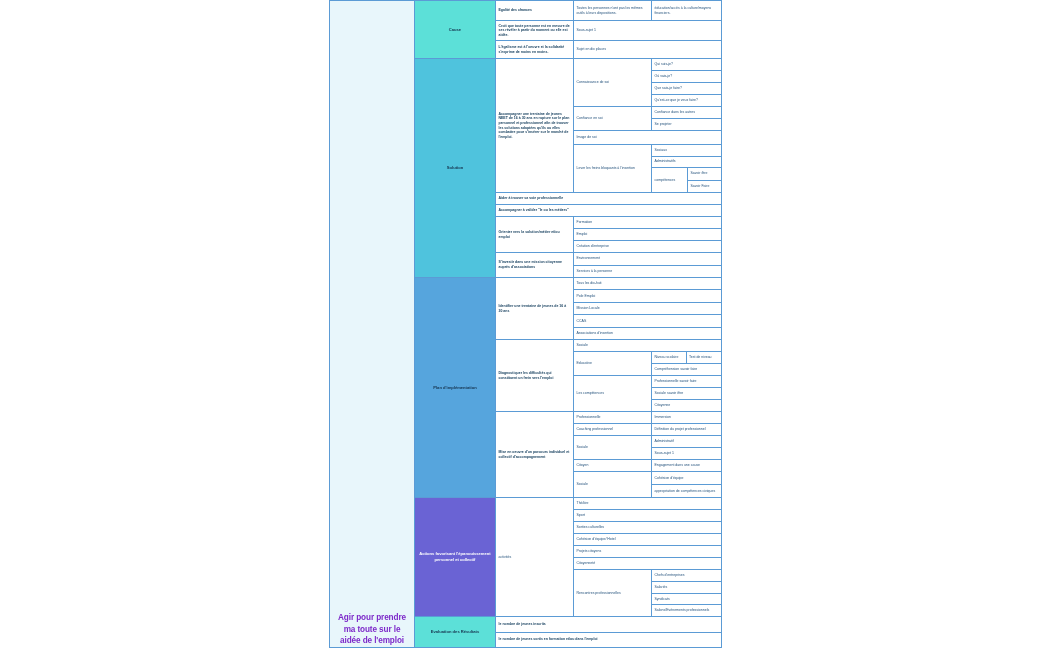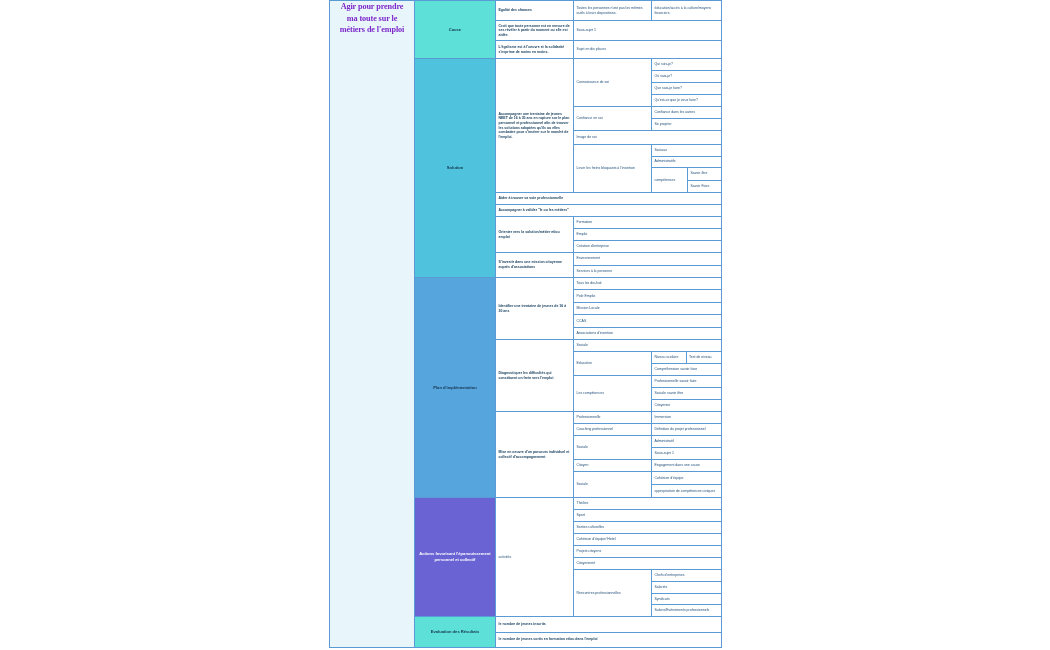--- a/index.html
+++ b/index.html
@@ -36,24 +36,23 @@
     background: #ffffff;
   }
 
   
   .title-band {
     width: 85px;
     flex: 0 0 85px;
     background: #e8f6fb;
     border-right: 1px solid #5b9bd5;
     display: flex;
-    align-items: flex-start;
+    align-items: flex-end;
     justify-content: center;
     box-sizing: border-box;
-    font-family: Liberation Serif, serif;
   }
   .title-text {
     color: #7d29c9;
     font-weight: bold;
     font-size: 8.2px;
     line-height: 1.42;
     text-align: center;
     letter-spacing: -0.1px;
     padding: 0 3px;
   }
@@ -194,21 +193,21 @@
 <body>
 
 <div id="canvas">
 
   <div class="board">
 
     <div class="title-band">
       <div class="title-text">
         <div>Agir pour prendre</div>
         <div>ma toute sur le</div>
-        <div>métiers de l'emploi</div>
+        <div>aidée de l'emploi</div>
       </div>
     </div>
 
     <div class="cat-col">
       <div class="cat" style="flex:0 0 58px;background:#5ce0d8;">
         <span>Cause</span>
       </div>
       <div class="cat" style="flex:0 0 219px;background:#4fc3dd;">
         <span>Solution</span>
       </div>

